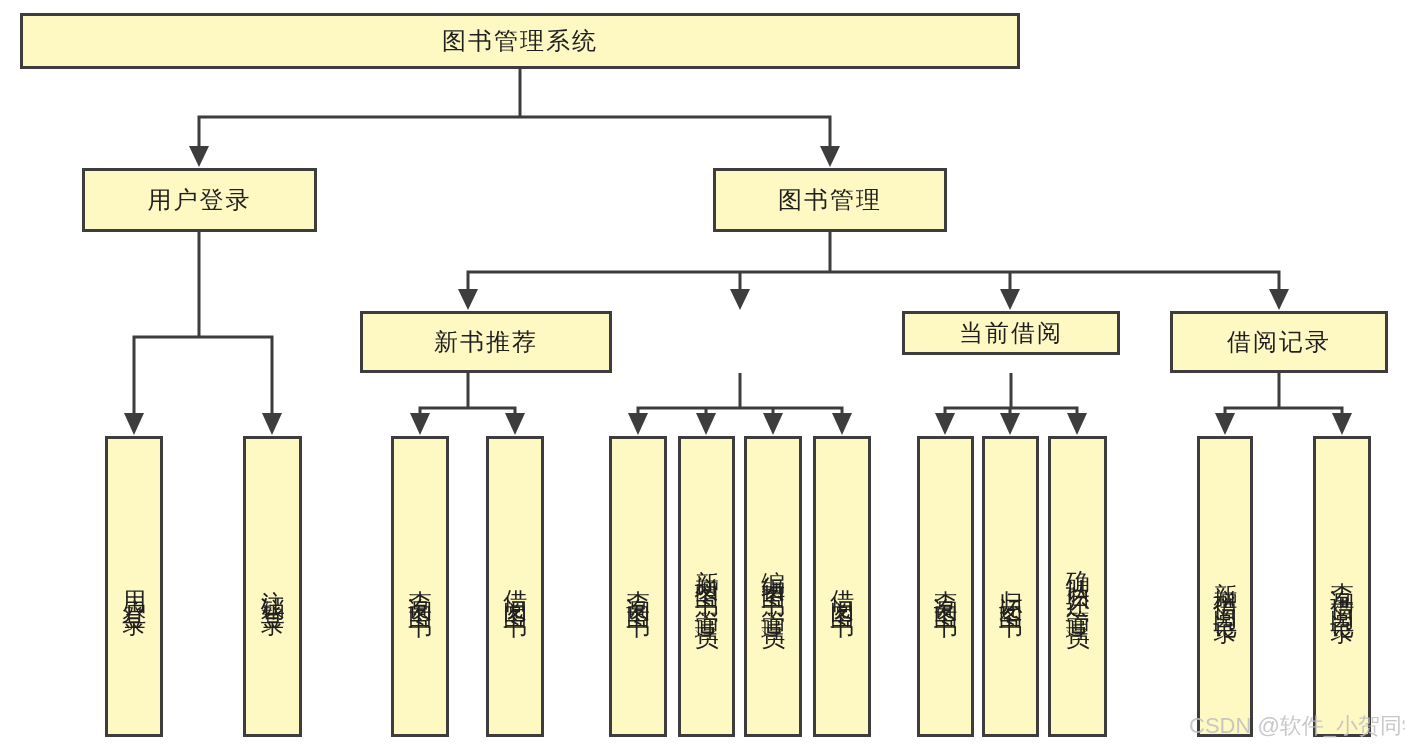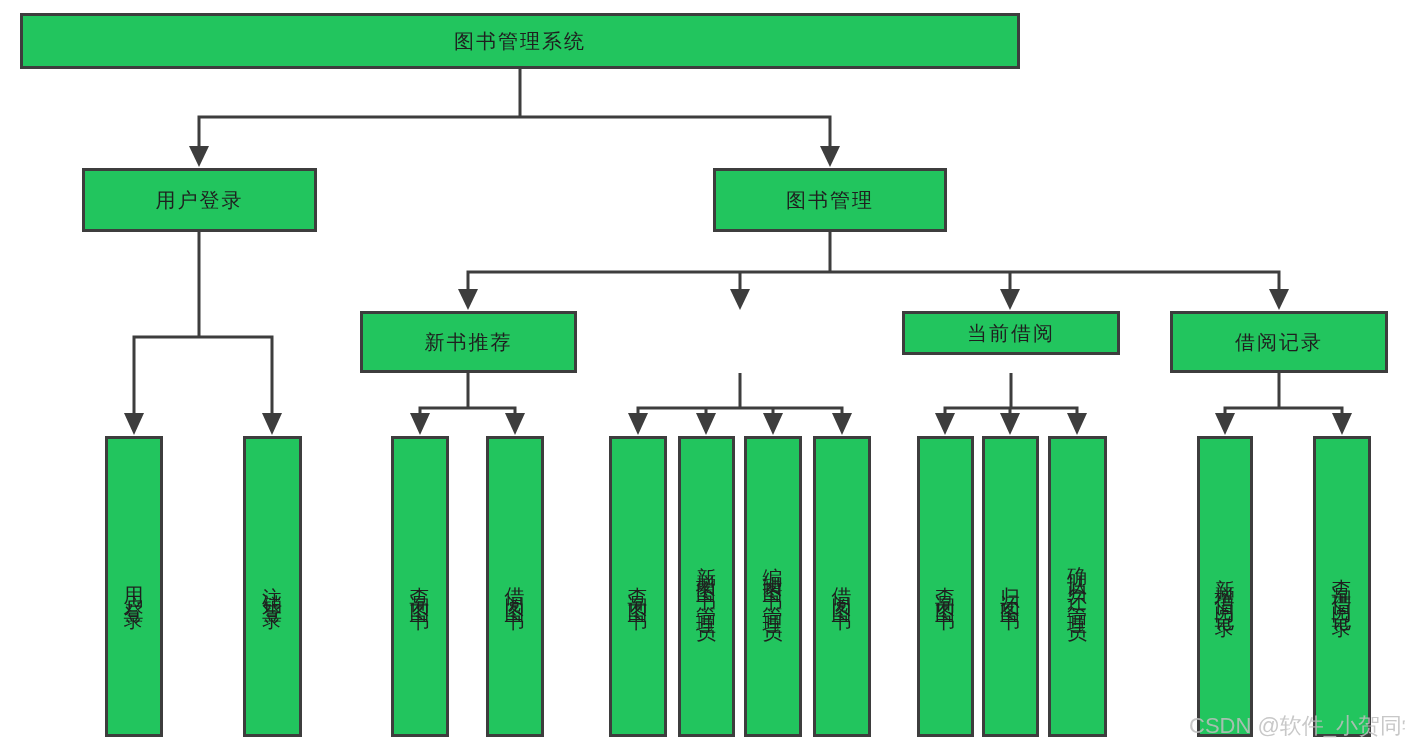--- a/index.html
+++ b/index.html
@@ -13,27 +13,27 @@
   }
   .connectors {
     position: absolute;
     left: 0; top: 0;
     width: 1405px; height: 747px;
     z-index: 1;
   }
   .node {
     position: absolute;
     box-sizing: border-box;
-    background: #22c55e;
+    background: #fef9c3;
     border: 3px solid #3d3d3d;
     display: flex;
     align-items: center;
     justify-content: center;
     color: #1f1f1f;
-    font-size: 20px;
+    font-size: 24px;
     letter-spacing: 2px;
     z-index: 2;
     text-align: center;
     white-space: nowrap;
   }
   .vnode {
     writing-mode: vertical-rl;
     letter-spacing: 8px;
     line-height: 1.1;
   }
@@ -99,21 +99,21 @@
       <polygon points="1215,413 1235,413 1225,435"></polygon>
       <polygon points="1332,413 1352,413 1342,435"></polygon>
     </g>
   </svg>
 
   <div class="node" style="left:20px; top:13px; width:1000px; height:56px">图书管理系统</div>
 
   <div class="node" style="left:82px; top:168px; width:235px; height:64px">用户登录</div>
   <div class="node" style="left:713px; top:168px; width:234px; height:64px">图书管理</div>
 
-  <div class="node" style="left:360px; top:311px; width:217px; height:62px">新书推荐</div>
+  <div class="node" style="left:360px; top:311px; width:252px; height:62px">新书推荐</div>
   <div class="node" style="left:902px; top:311px; width:218px; height:44px">当前借阅</div>
   <div class="node" style="left:1170px; top:311px; width:218px; height:62px">借阅记录</div>
 
   <div class="node vnode" style="left:105px; top:436px; width:58px; height:301px">用户登录</div>
   <div class="node vnode" style="left:243px; top:436px; width:59px; height:301px">注销登录</div>
 
   <div class="node vnode" style="left:391px; top:436px; width:58px; height:301px">查询图书</div>
   <div class="node vnode" style="left:486px; top:436px; width:58px; height:301px">借阅图书</div>
 
   <div class="node vnode" style="left:609px; top:436px; width:58px; height:301px">查询图书</div>

